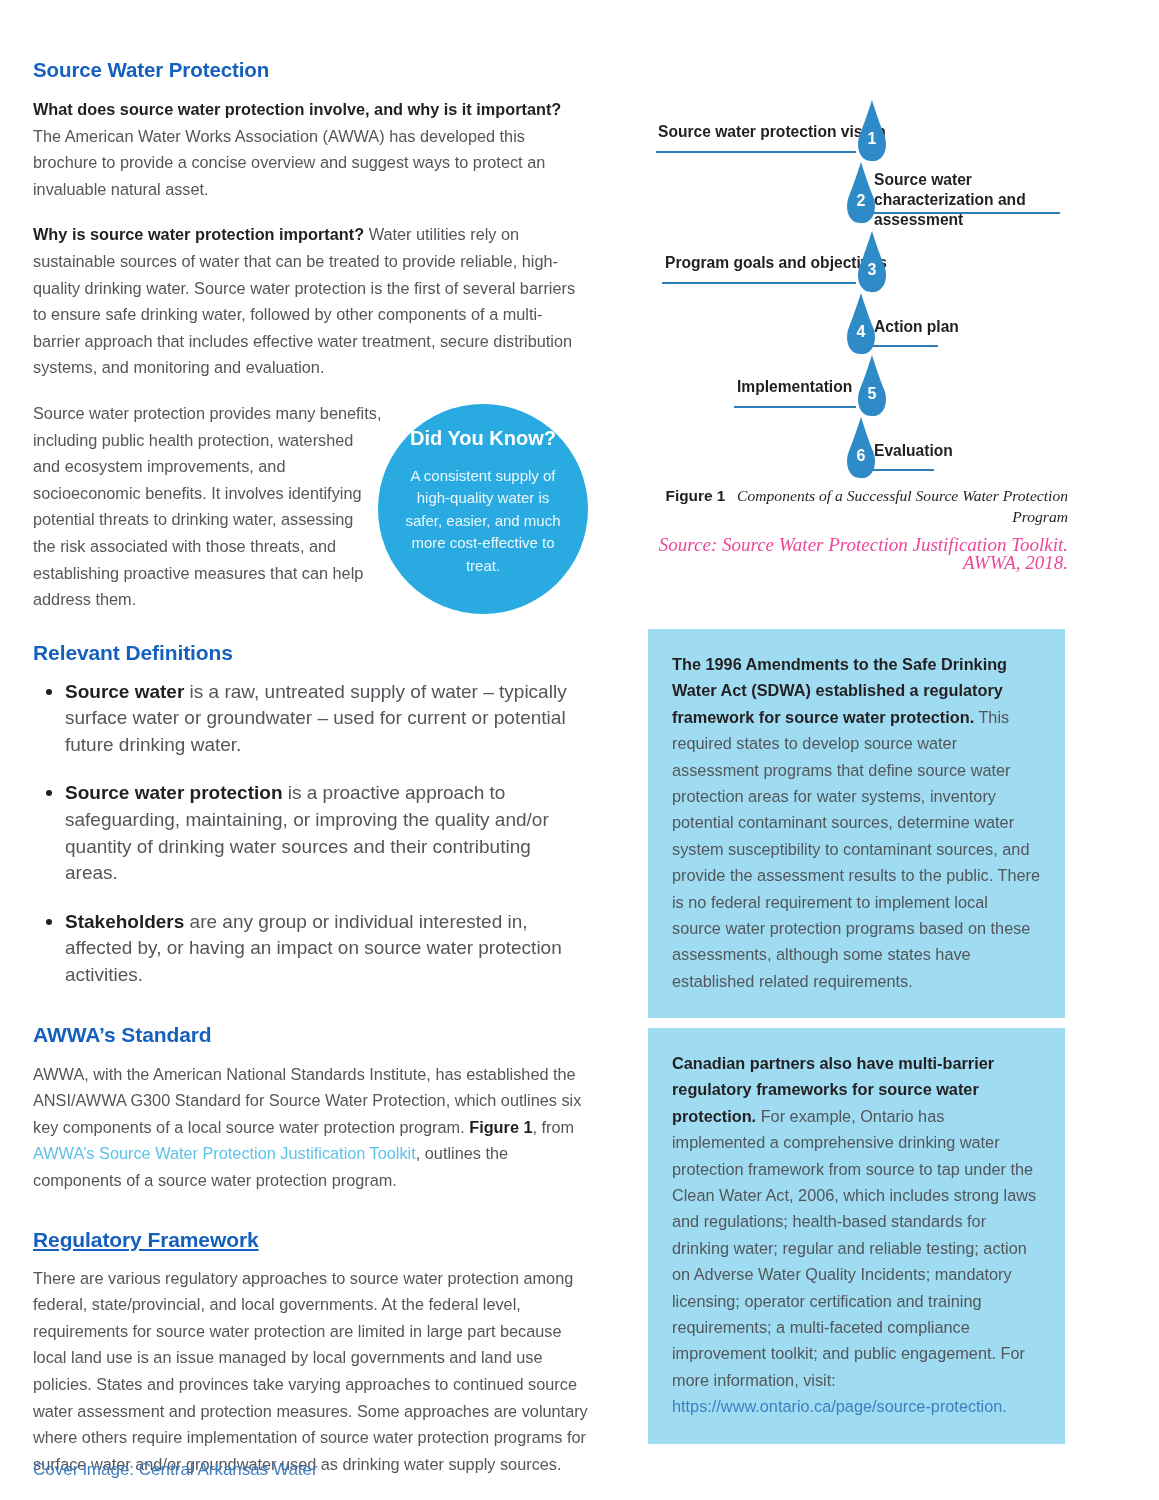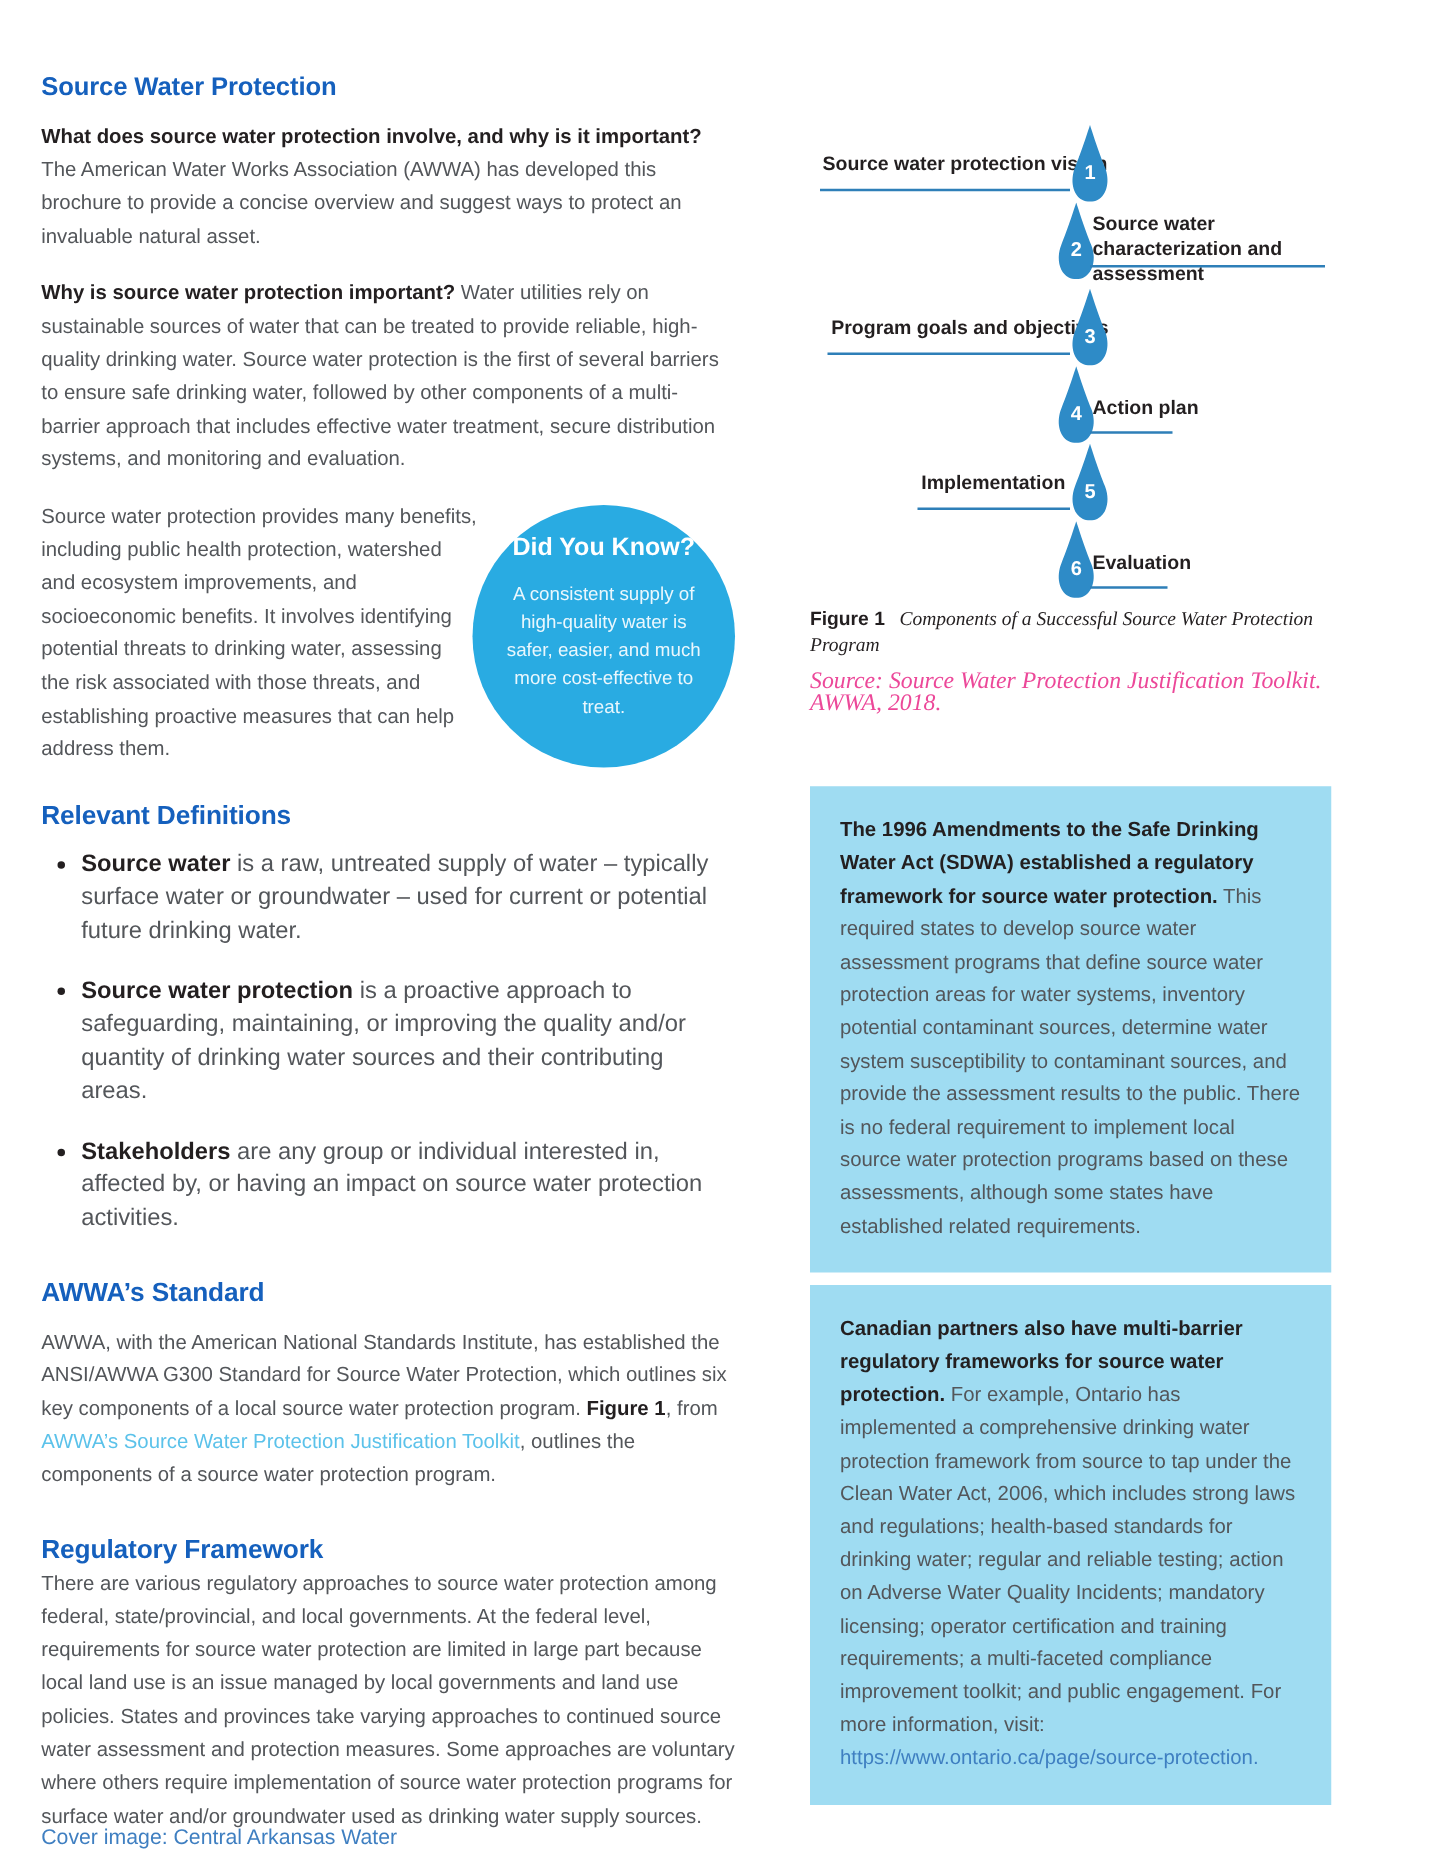--- a/index.html
+++ b/index.html
@@ -95,21 +95,21 @@
     font-family:"Liberation Sans","DejaVu Sans",sans-serif;
     font-weight:bold;
     font-size:15.6px;
     line-height:19px;
     color:#231f20;
     white-space:nowrap;
   }
   .fig-rule{position:absolute;height:1.6px;background:#2e7fb8;}
 
   .figcap{
-    position:absolute;left:0;top:385px;width:420px;
+    position:absolute;left:0;top:385px;width:420px;text-align:right;
   }
   .figcap .cap1{
     font-size:15.6px;line-height:21px;color:#231f20;
     font-family:"Liberation Serif","DejaVu Serif",serif;
   }
   .figcap .cap1 .lbl{font-weight:bold;font-style:normal;
     font-family:"Liberation Sans",sans-serif;font-size:15.4px;}
   .figcap .cap1 .ttl{font-style:italic;}
   .figcap .cap2{
     margin-top:9px;
@@ -179,21 +179,21 @@
       <li>
         <span class="dot"></span>
         <b>Stakeholders</b><span> are any group or individual interested in, affected by, or having an impact on source water protection activities.</span>
       </li>
     </ul>
 
     <h2 class="section" style="margin-top:34px;">AWWA’s Standard</h2>
 
     <p class="body"><span>AWWA, with the American National Standards Institute, has established the ANSI/AWWA G300 Standard for Source Water Protection, which outlines six key components of a local source water protection program. </span><b>Figure 1</b><span>, from </span><a class="inline-link" href="#">AWWA’s Source Water Protection Justification Toolkit</a><span>, outlines the components of a source water protection program.</span></p>
 
-    <h2 class="section" style="margin-top:34px;margin-bottom:2px;">Regulatory Framework</h2>
+    <h2 class="section" style="margin-top:34px;margin-bottom:13px;text-decoration:underline;">Regulatory Framework</h2>
 
     <p class="body">There are various regulatory approaches to source water protection among federal, state/provincial, and local governments. At the federal level, requirements for source water protection are limited in large part because local land use is an issue managed by local governments and land use policies. States and provinces take varying approaches to continued source water assessment and protection measures. Some approaches are voluntary where others require implementation of source water protection programs for surface water and/or groundwater used as drinking water supply sources.</p>
   </div>
 
   <div class="credit">Cover image: Central Arkansas Water</div>
 
   <div class="col-right">
     <div class="figure">
 
       <div class="fig-row" style="left:0;top:0;width:420px;">

